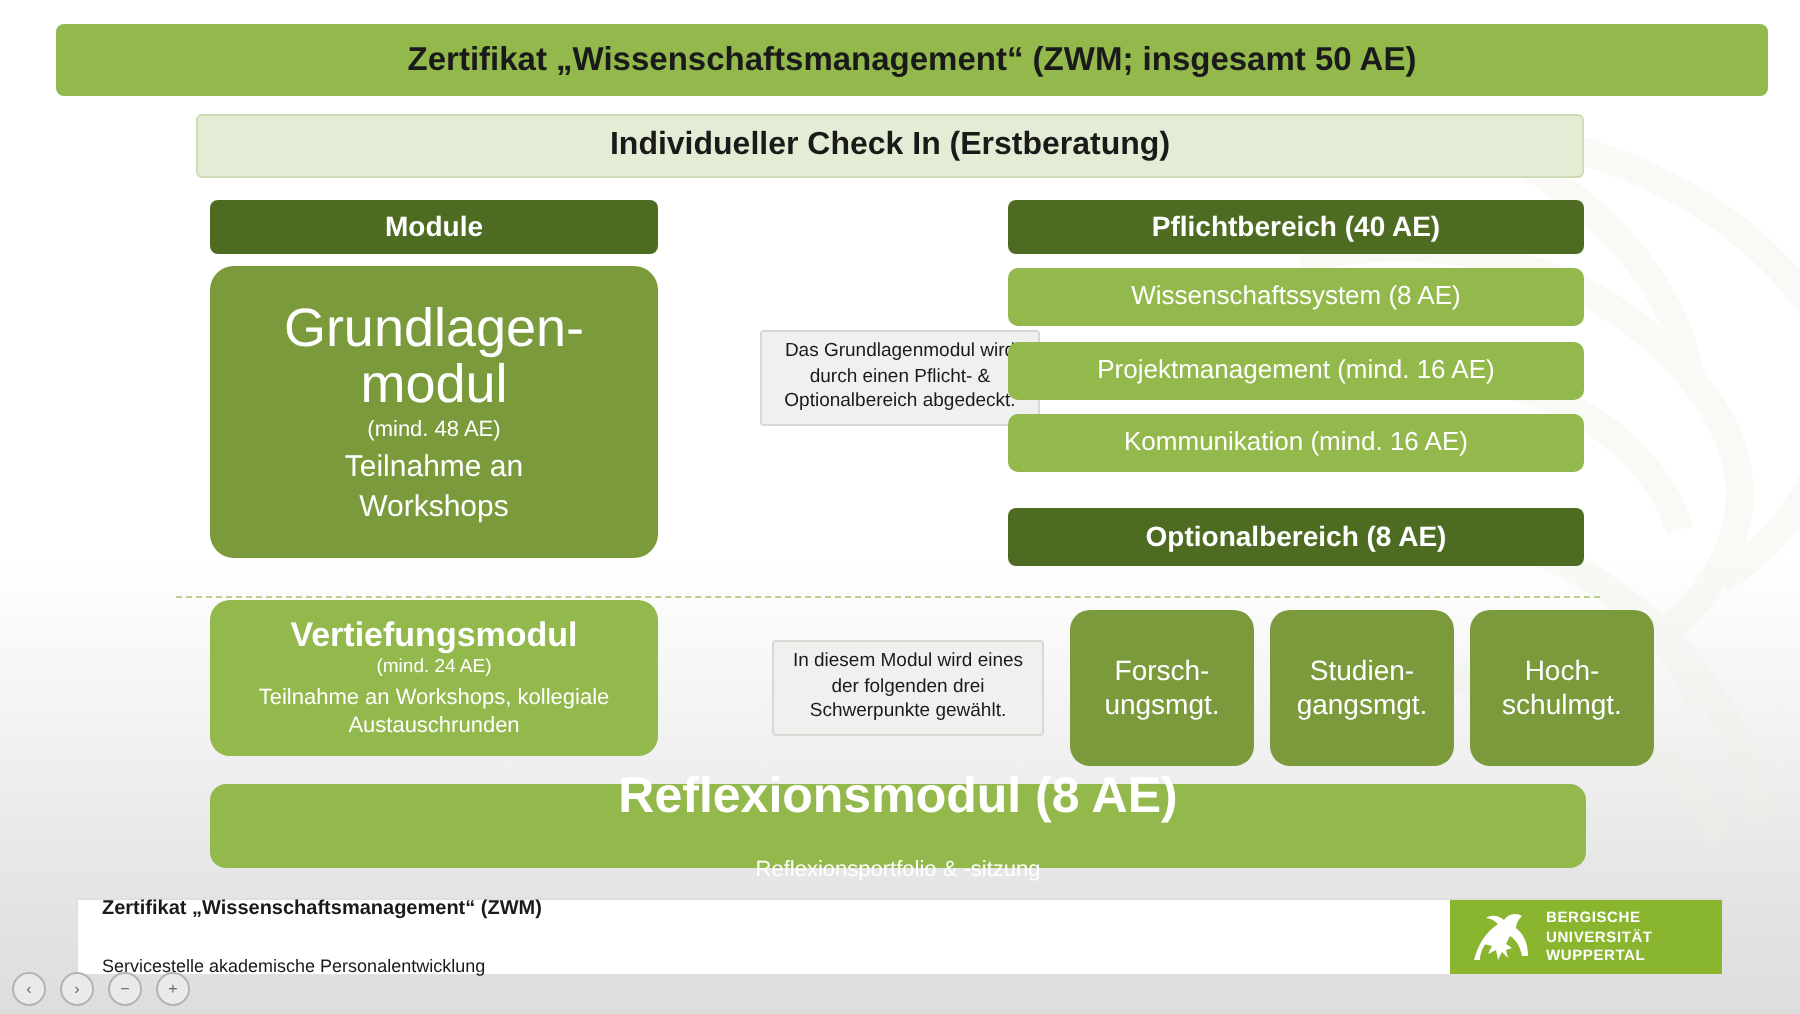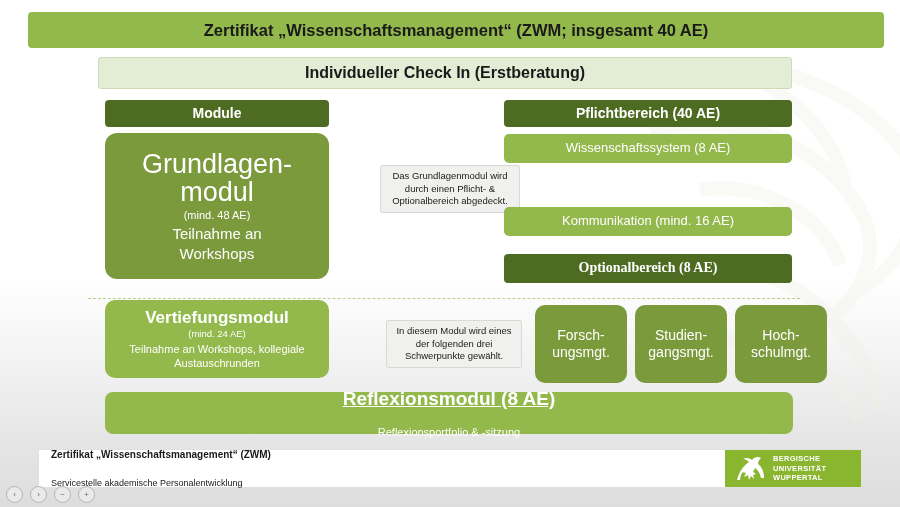--- a/index.html
+++ b/index.html
@@ -148,21 +148,20 @@
   .p3 { left: 504px; top: 207px; width: 288px; height: 29px; }
   .hdr-optional {
     left: 504px;
     top: 254px;
     width: 288px;
     height: 29px;
     background: #4e6b22;
     font-size: 14px;
     font-weight: bold;
     border-radius: 4px;
-    font-family: Liberation Serif, serif;
   }
   .divider {
     position: absolute;
     left: 88px;
     top: 298px;
     width: 712px;
     border-top: 1.5px dashed #b9cf8e;
   }
   .vertiefung {
     left: 105px;
@@ -192,21 +191,21 @@
   .s3 { left: 704px; }
 
   .reflexion {
     left: 105px;
     top: 392px;
     width: 688px;
     height: 42px;
     background: #93b84b;
     border-radius: 8px;
   }
-  .reflexion .big { font-size: 19px; font-weight: bold; text-decoration: underline; }
+  .reflexion .big { font-size: 25px; font-weight: bold; }
   .reflexion .small { font-size: 11px; margin-top: 16px; }
 
   .footer {
     position: absolute;
     left: 38px;
     top: 449px;
     width: 824px;
     height: 39px;
     box-sizing: border-box;
     background: #ffffff;
@@ -274,38 +273,39 @@
         <path d="M40 90 C120 70, 210 100, 250 170 C275 215, 250 265, 200 290"></path>
         <path d="M90 150 C150 140, 215 175, 230 225"></path>
         <path d="M70 230 C140 215, 215 250, 240 310"></path>
         <path d="M110 300 C170 295, 230 330, 250 380"></path>
         <path d="M150 40 C200 70, 230 110, 235 150"></path>
         <path d="M200 260 C240 290, 265 330, 270 370"></path>
       </g>
     </svg>
   </div>
 
-  <div class="box title-bar">Zertifikat „Wissenschaftsmanagement“ (ZWM; insgesamt 40 AE)</div>
+  <div class="box title-bar">Zertifikat „Wissenschaftsmanagement“ (ZWM; insgesamt 50 AE)</div>
 
   <div class="box checkin">Individueller Check In (Erstberatung)</div>
 
   <div class="box hdr-module">Module</div>
   <div class="box hdr-pflicht">Pflichtbereich (40 AE)</div>
 
   <div class="box grundlagen">
     <div class="big">Grundlagen-</div>
     <div class="big">modul</div>
     <div class="small">(mind. 48 AE)</div>
     <div class="mid">Teilnahme an</div>
     <div class="mid">Workshops</div>
   </div>
 
   <div class="note note1">Das Grundlagenmodul wird durch einen Pflicht- &amp; Optionalbereich abgedeckt.</div>
 
   <div class="box pill p1">Wissenschaftssystem (8 AE)</div>
+  <div class="box pill p2">Projektmanagement (mind. 16 AE)</div>
   <div class="box pill p3">Kommunikation (mind. 16 AE)</div>
 
   <div class="box hdr-optional">Optionalbereich (8 AE)</div>
 
   <div class="divider"></div>
 
   <div class="box vertiefung">
     <div class="big">Vertiefungsmodul</div>
     <div class="small">(mind. 24 AE)</div>
     <div class="mid">Teilnahme an Workshops, kollegiale Austauschrunden</div>

